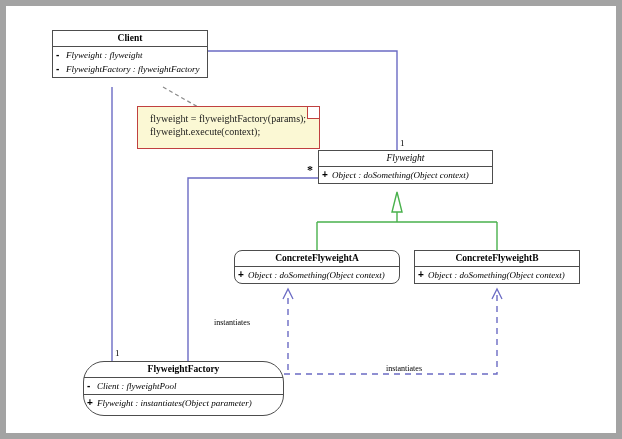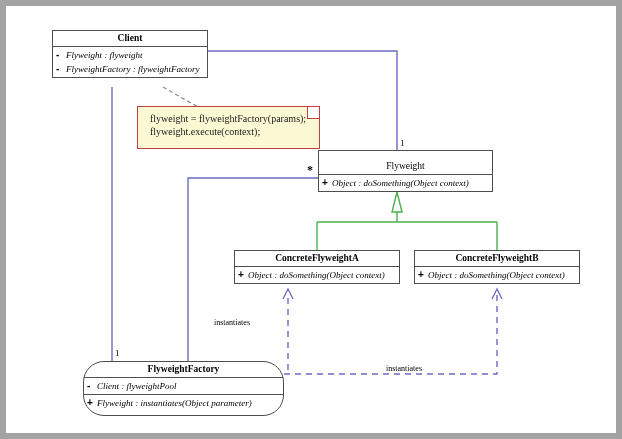--- a/index.html
+++ b/index.html
@@ -38,21 +38,21 @@
     font-weight: bold;
     font-size: 9.5px;
     line-height: 13px;
     padding: 1px 2px 1px 2px;
     border-bottom: 1px solid #4d4d4d;
     color: #000;
     white-space: nowrap;
   }
   .uml-title.abstract {
     font-weight: normal;
-    margin-top: 8px;
+    font-style: italic;
   }
   .uml-compartment {
     padding: 1px 1px 1px 3px;
     border-bottom: 1px solid #4d4d4d;
   }
   .uml-compartment.last { border-bottom: none; }
   .uml-member {
     font-size: 9px;
     line-height: 13px;
     color: #000;
@@ -168,21 +168,21 @@
   <div class="uml-class" style="left:312px; top:144px; width:175px;">
     <div class="uml-title abstract">Flyweight</div>
     <div class="uml-compartment last">
       <div class="uml-member">
         <span class="vis">+</span>
         <span class="member-text ital">Object : doSomething(Object context)</span>
       </div>
     </div>
   </div>
 
-  <div class="uml-class" style="left:228px; top:244px; width:166px;">
+  <div class="uml-class" style="left:228px; top:244px; width:166px;border-radius:8px;">
     <div class="uml-title">ConcreteFlyweightA</div>
     <div class="uml-compartment last">
       <div class="uml-member">
         <span class="vis">+</span>
         <span class="member-text ital">Object : doSomething(Object context)</span>
       </div>
     </div>
   </div>
 
   <div class="uml-class" style="left:408px; top:244px; width:166px;">

